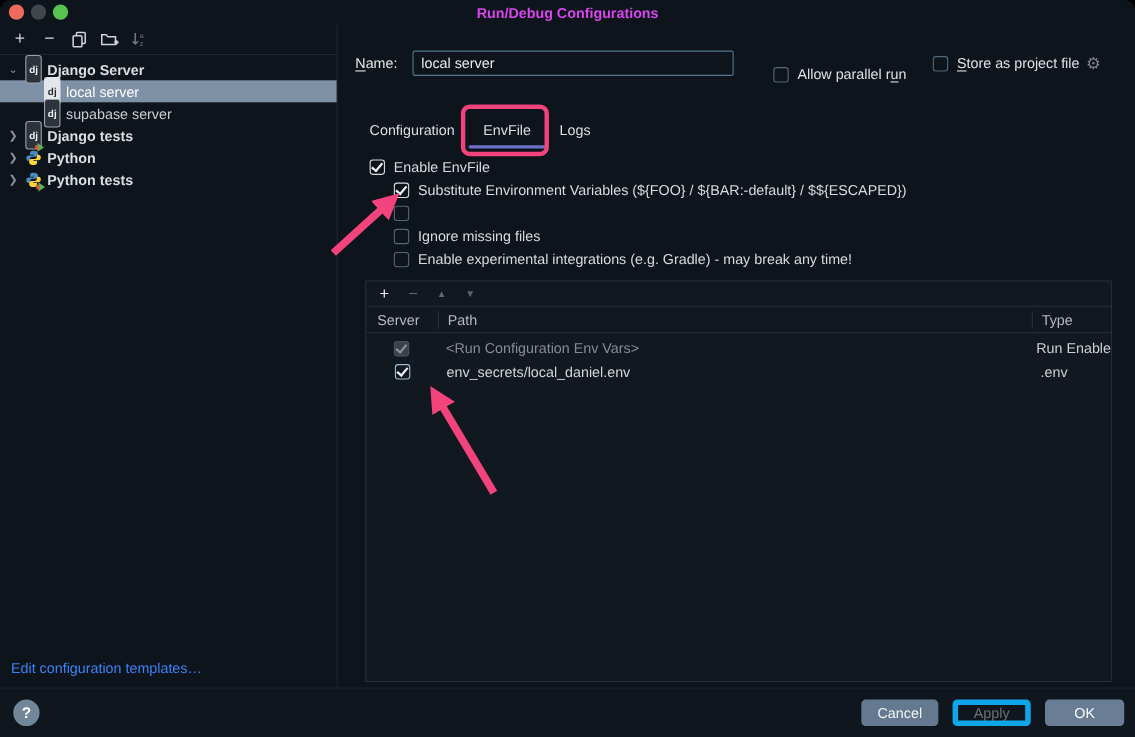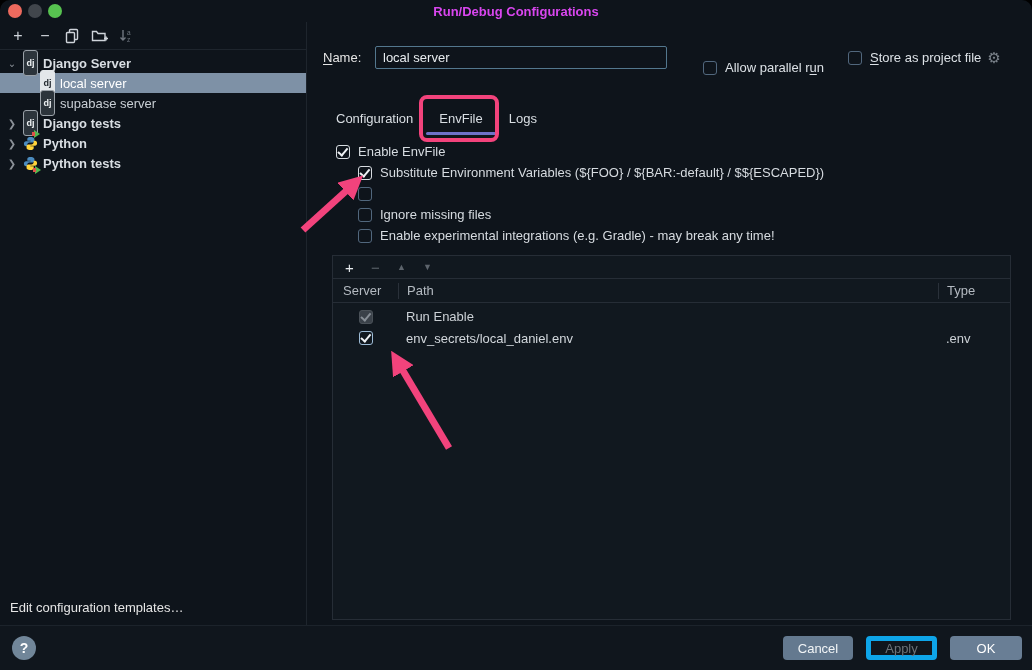--- a/index.html
+++ b/index.html
@@ -41,21 +41,21 @@
   .tree-row.selected .lbl { color:#ffffff; }
   .dj-icon { width:15px; height:26px; border-radius:3px; background:#2c343b; border:1px solid #9aa1a8;
     color:#eef1f3; font-size:9px; font-weight:bold; display:flex; align-items:center; justify-content:center;
     flex-shrink:0; position:relative; }
   .tree-row.selected .dj-icon { background:#e3e7ea; color:#232a30; border-color:#e3e7ea; }
   .py-icon { width:15px; height:15px; flex-shrink:0; position:relative; }
   .run-overlay { position:absolute; right:-3px; bottom:-3px; width:0; height:0;
     border-left:6px solid #53b84f; border-top:4px solid transparent; border-bottom:4px solid transparent; }
   .run-overlay::after { content:""; position:absolute; left:-8px; top:-2px; width:3px; height:4px; background:#e0534a; }
 
-  .edit-link { position:absolute; left:10px; bottom:10px; color:#e5e5e5; cursor:pointer; }
+  .edit-link { position:absolute; left:10px; bottom:10px; color:#3b82f6; cursor:pointer; }
 
   
   .name-row { display:flex; align-items:center; margin:24px 0 0 16px; height:23px; }
   .name-label { width:52px; color:#e5e5e5; }
   .mn { text-decoration:underline; text-underline-offset:2px; }
   .name-input { width:292px; height:23px; background:transparent; border:1px solid #53778e;
     border-radius:2px; color:#e8ecef; font-size:13px; font-family:"Liberation Sans",sans-serif;
     padding:0 7px; outline:none; }
   .hdr-check { display:flex; align-items:center; gap:8px; }
   .hdr-check.allow { margin-left:36px;margin-top:20px; }
@@ -271,20 +271,21 @@
         <div class="thead">
           <div class="th c1">Server</div>
           <div class="th c2">Path</div>
           <div class="th c3">Type</div>
         </div>
         <div class="tbody">
           <div class="tr dimrow">
             <div class="td c1">
                 <span class="cb checked disabled"></span>
               </div>
+            <div class="td c2">&lt;Run Configuration Env Vars&gt;</div>
             <div class="td c3">Run Enable</div>
           </div>
           <div class="tr">
             <div class="td c1">
                 <span class="cb checked blue"></span>
               </div>
             <div class="td c2">env_secrets/local_daniel.env</div>
             <div class="td c3">.env</div>
           </div>
         </div>

